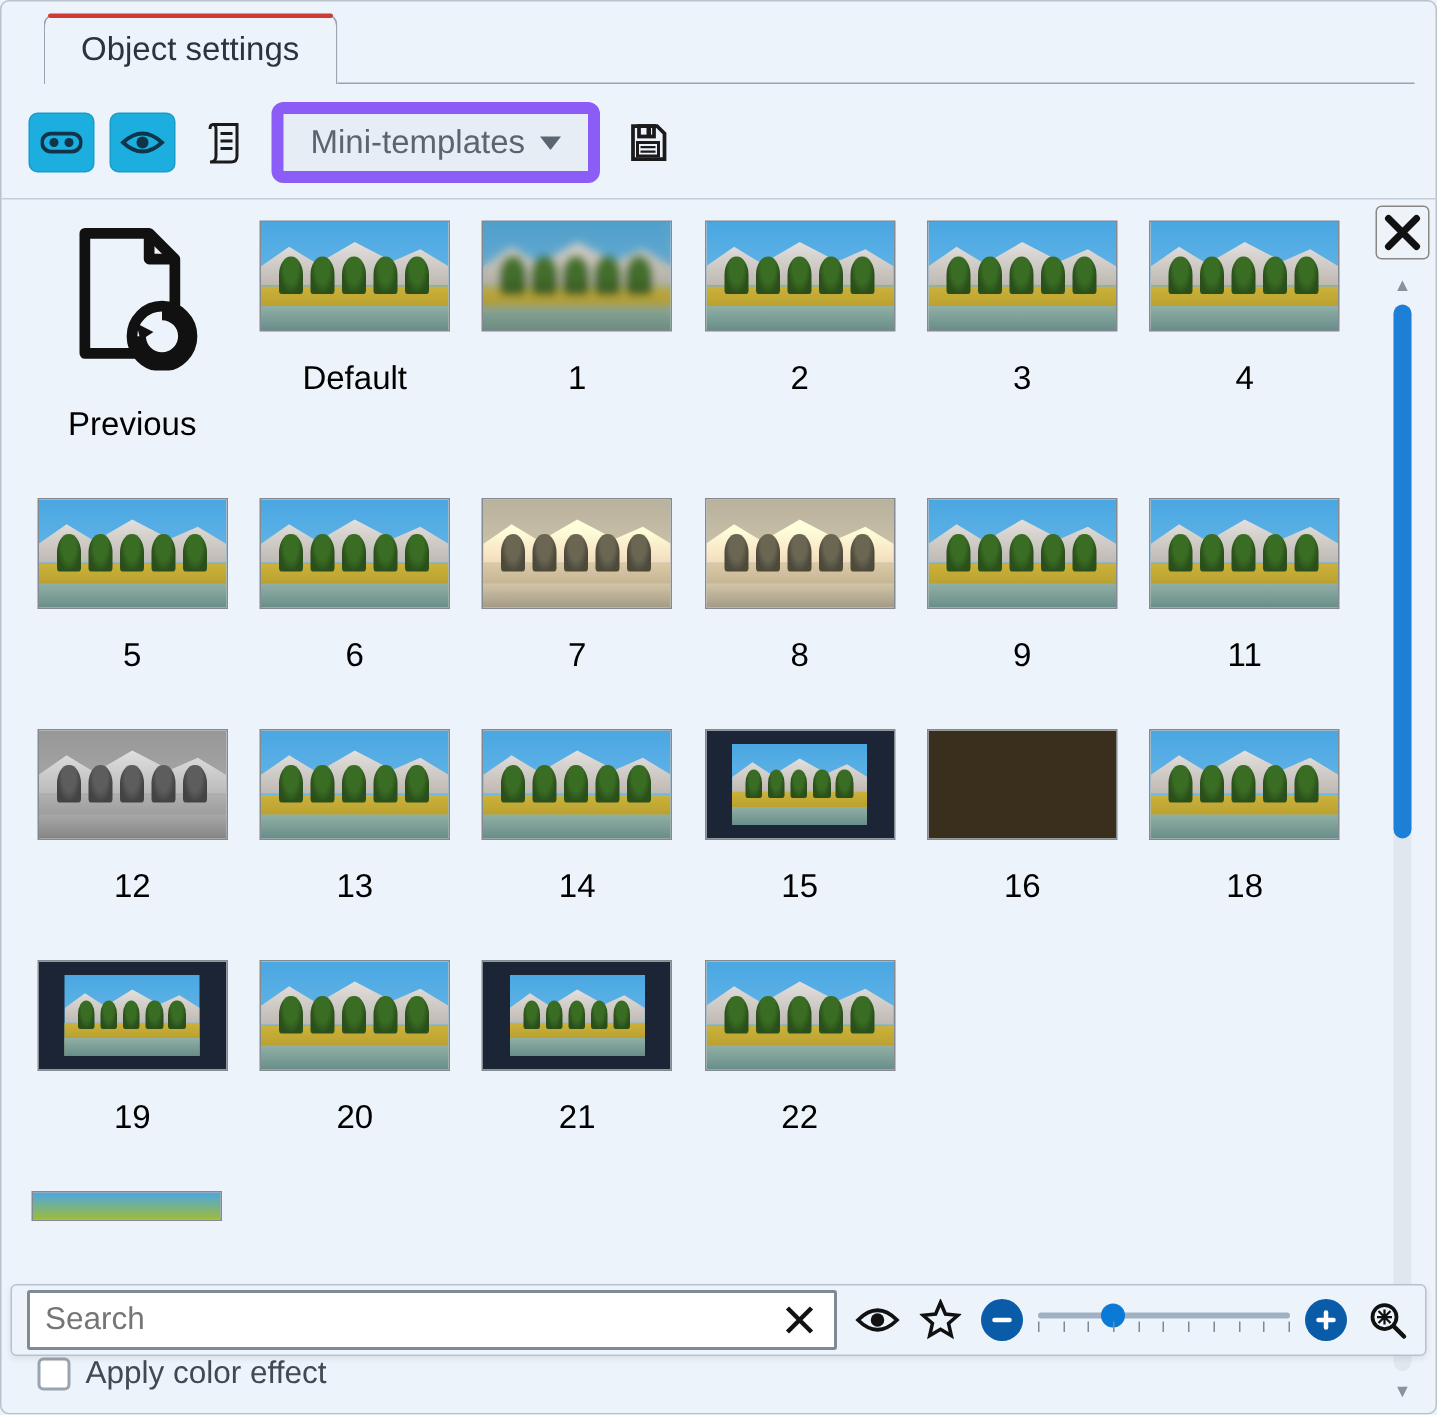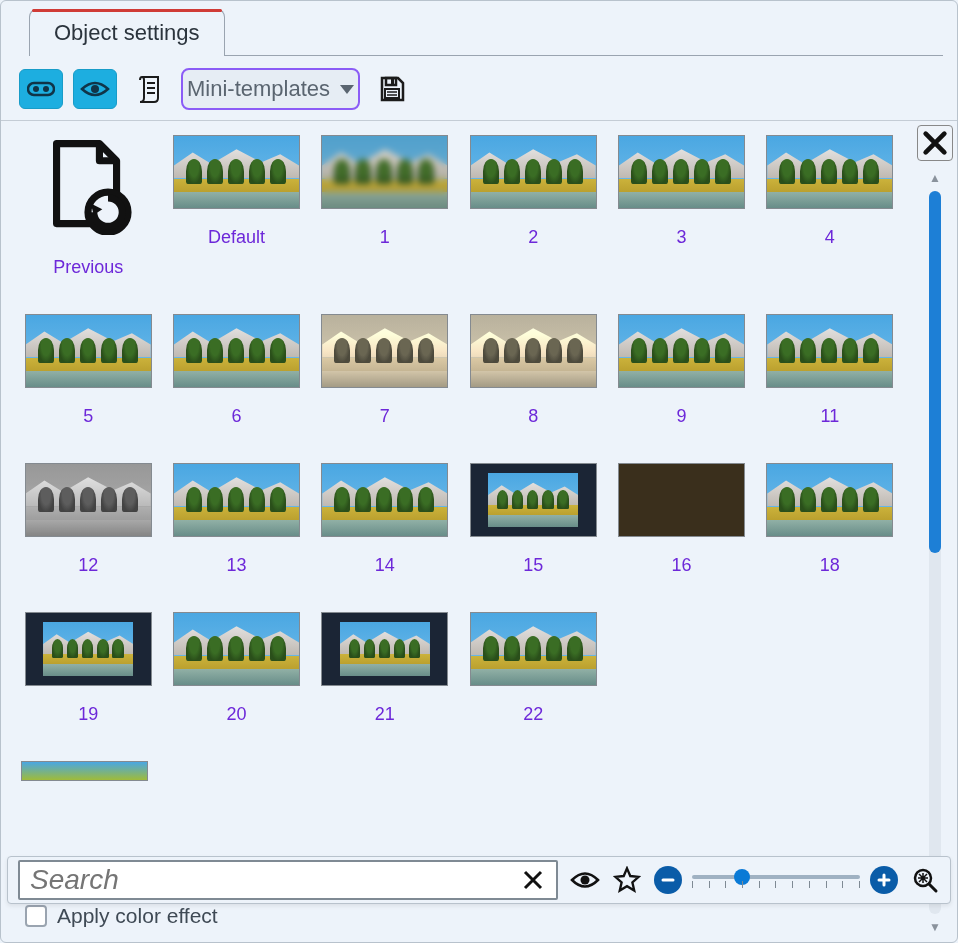--- a/index.html
+++ b/index.html
@@ -69,23 +69,23 @@
   .icon-btn {
     width:44px; height:40px;
     display:flex; align-items:center; justify-content:center;
     border-radius:6px;
     cursor:pointer;
   }
   .icon-btn.blue { background:#1daee0; border:1px solid #189cc8; }
   .icon-btn.flat { background:transparent; border:none; }
   .dropdown {
     display:flex; align-items:center; gap:10px;
-    border:2px solid #8b5cf6; border-radius:8px;
+    border:8px solid #8b5cf6; border-radius:8px;
     background:#e6edf4;
-    padding: 6px 4px;
+    padding: 6px 18px;
     font-size:22px; color:#5a6570;
     cursor:pointer;
   }
   .dropdown .chev { width:0; height:0; border-left:7px solid transparent; border-right:7px solid transparent; border-top:9px solid #5a6570; }
   
   .gallery-wrap {
     flex:1;
     position:relative;
     display:flex;
     border-top: 1px solid #c4ccd5;
@@ -123,21 +123,21 @@
   .thumb.var-blur::after { content:""; position:absolute; inset:0; backdrop-filter: blur(3px); background:rgba(120,120,80,.15); }
   .thumb.var-sepia .sky,.thumb.var-sepia .ground,.thumb.var-sepia .water,.thumb.var-sepia .mtn,.thumb.var-sepia .trees span { filter: sepia(.9) saturate(.7); }
   .thumb.var-dark::after { content:""; position:absolute; inset:0; background:rgba(30,40,60,.45); }
   .thumb.var-gray .sky,.thumb.var-gray .ground,.thumb.var-gray .water,.thumb.var-gray .mtn,.thumb.var-gray .trees span { filter: grayscale(1); }
   .thumb.var-box::before { content:""; position:absolute; inset:0; background:#1b2535; }
   .thumb.var-box .inner { position:absolute; left:14%; right:14%; top:12%; bottom:12%; }
   .thumb.var-boxgray::before { content:""; position:absolute; inset:0; background:#9aa0a6; }
   .thumb.var-glimmer::after { content:""; position:absolute; inset:0; background: radial-gradient(circle at 50% 50%, rgba(255,255,255,.5) 0%, transparent 40%); }
   .thumb.var-boxsepia::before { content:""; position:absolute; inset:0; background:#3a2f1c; }
 
-  .cell .lbl { font-size:18px; color:#6d28d9; }
+  .cell .lbl { font-size:22px; color:#000000; }
   .previous-icon svg { width:90px; height:100px; }
 
   
   .right-rail {
     width:40px;
     display:flex; flex-direction:column; align-items:center;
     padding: 4px 4px 8px 0;
     gap:4px;
   }
   .close-x {
@@ -176,21 +176,21 @@
   .search-box {
     flex: 0 0 540px;
     height:40px;
     border:2px solid #7f8a94;
     border-radius:2px;
     background:#fff;
     display:flex; align-items:center;
     padding: 0 8px;
   }
   .search-box input {
-    flex:1; border:none; outline:none; font-size:28px; color:#0369a1; background:transparent;font-style:italic;
+    flex:1; border:none; outline:none; font-size:21px; color:#0369a1; background:transparent;
   }
   .bb-icon { width:30px; height:30px; display:flex; align-items:center; justify-content:center; cursor:pointer; }
   .slider {
     flex:1; min-width:140px;
     display:flex; align-items:center; gap:10px;
     position:relative;
   }
   .slider .round {
     width:28px; height:28px; border-radius:50%; background:#0a5ca8;
     display:flex; align-items:center; justify-content:center; color:#fff; font-size:20px; font-weight:bold;

